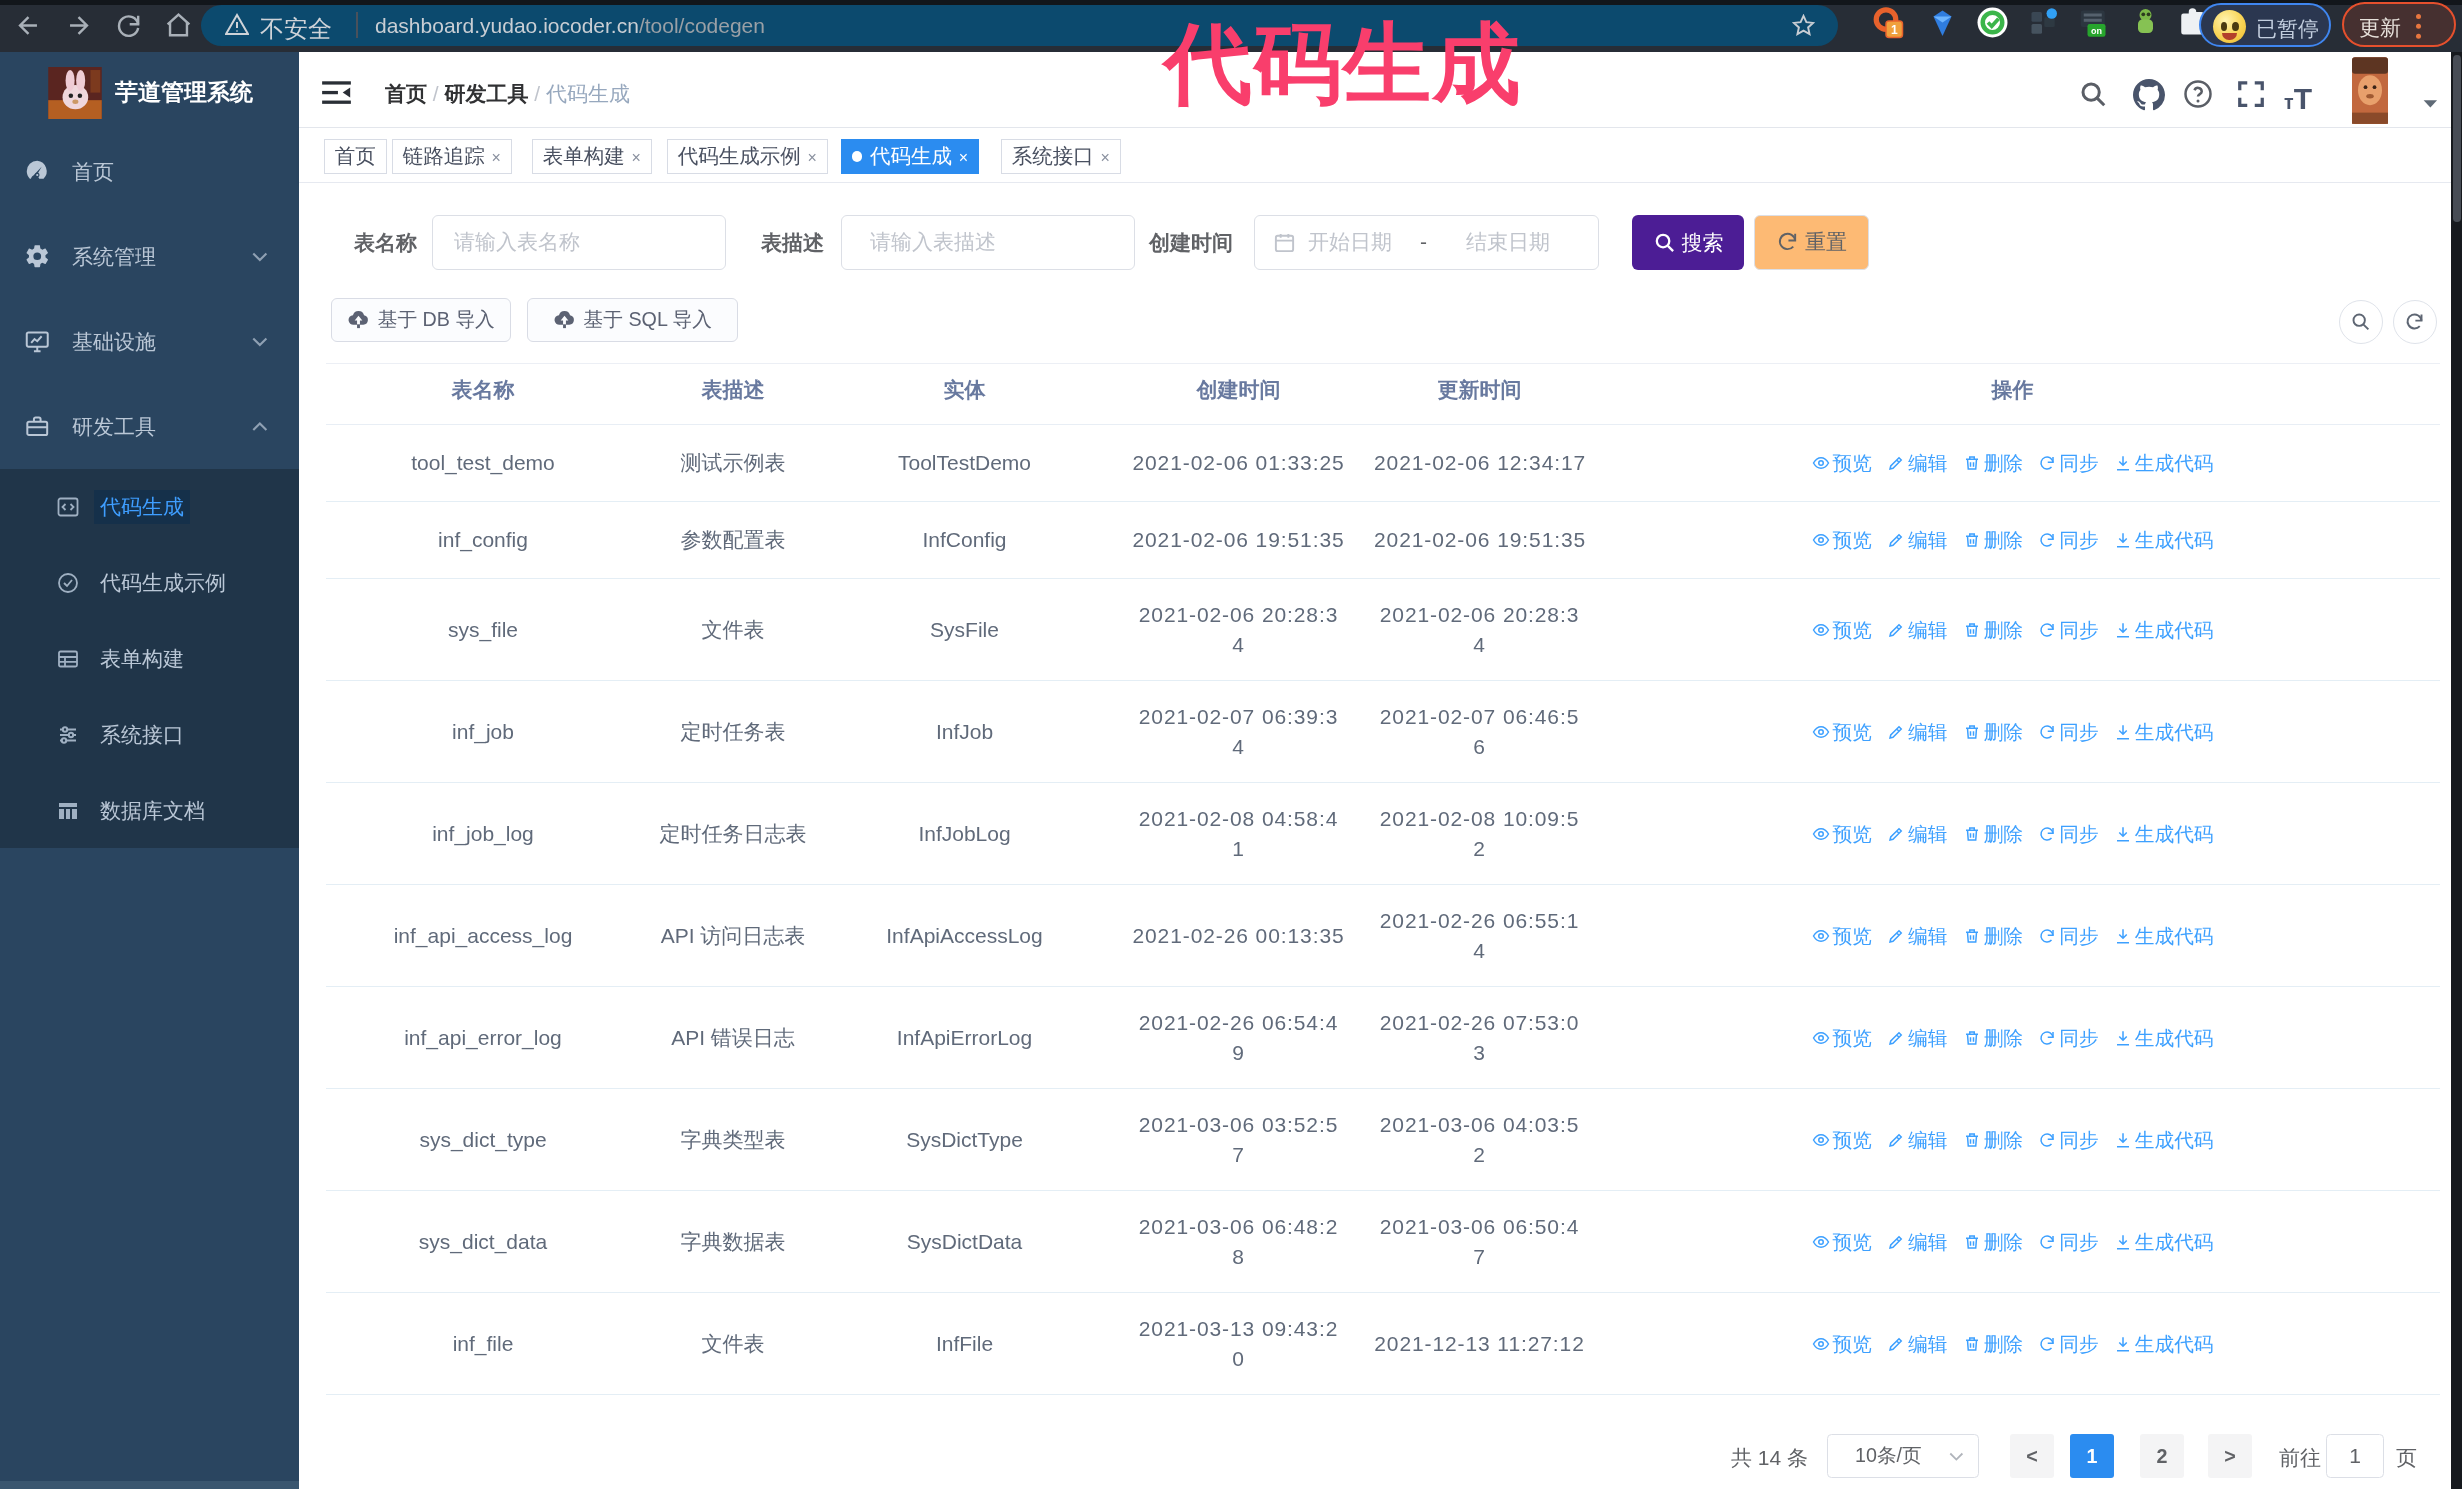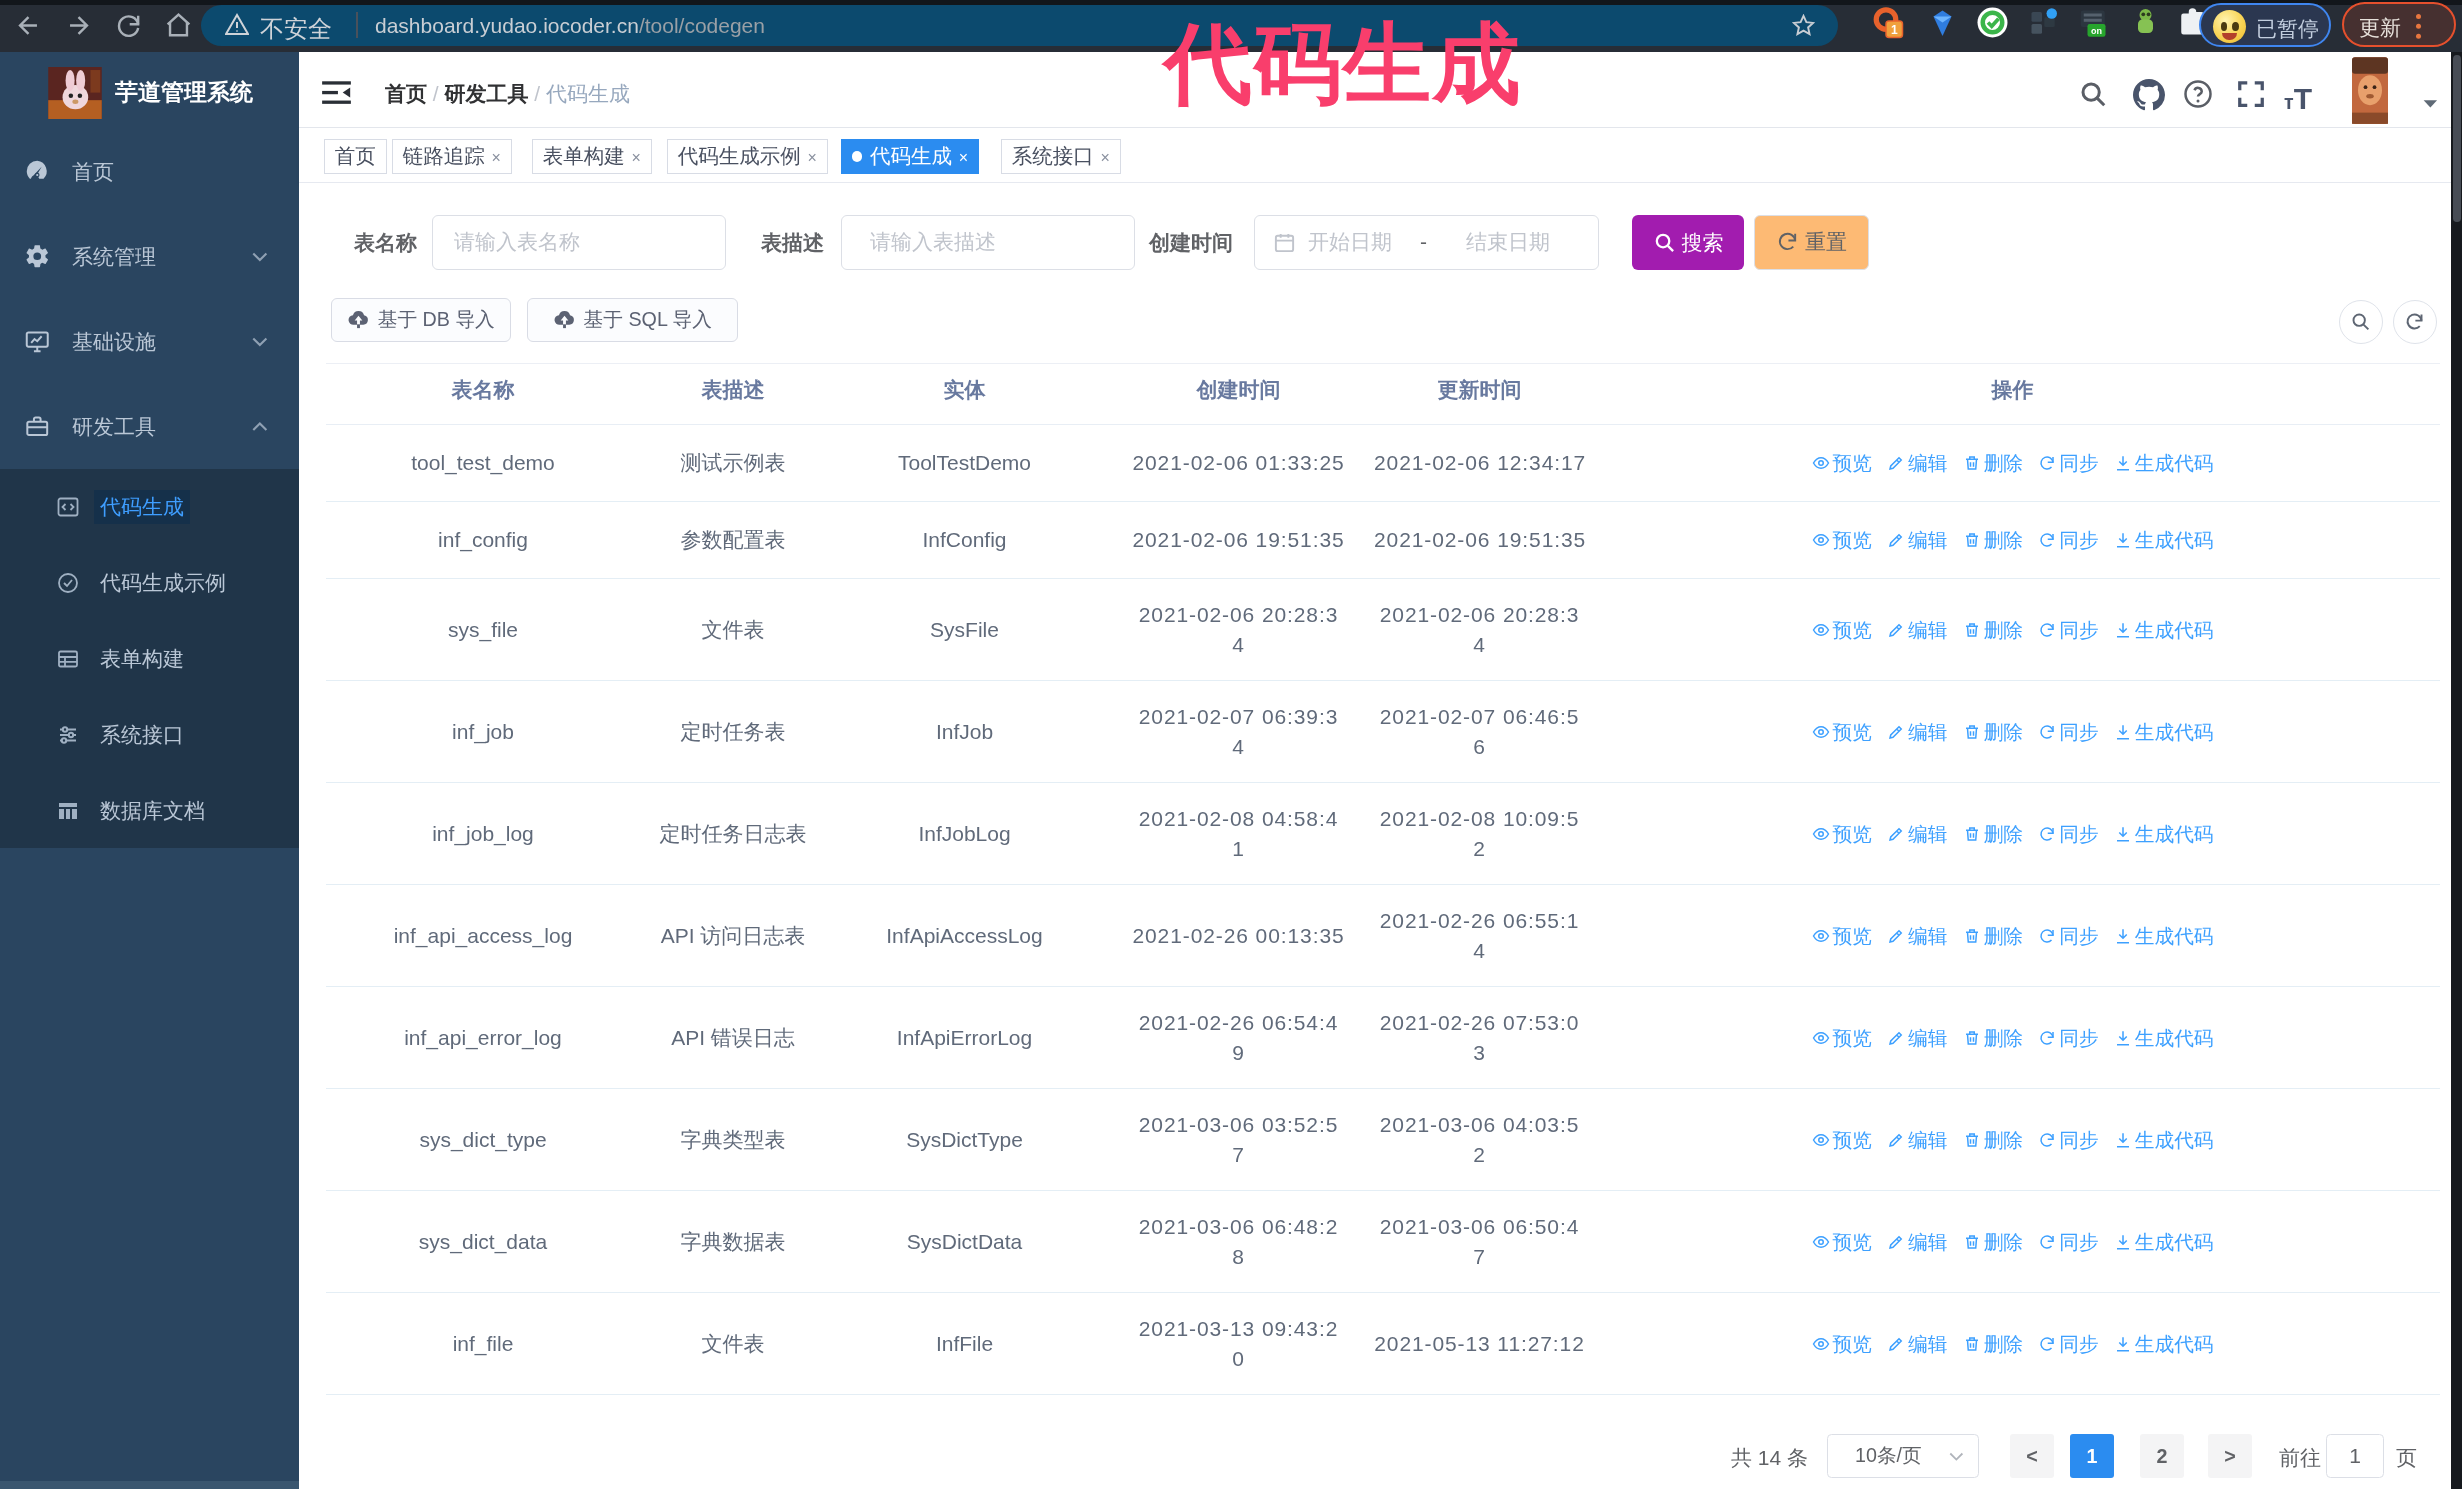--- a/index.html
+++ b/index.html
@@ -304,21 +304,21 @@
       <div class="flabel" style="left:850px;">创建时间</div>
       <div class="finput" style="left:955px;width:345px;">
         <svg style="position:absolute;left:18px;top:15px" width="23" height="23" viewBox="0 0 24 24" fill="none" stroke="#c0c4cc" stroke-width="2">
             <rect x="3" y="5" width="18" height="16" rx="2"></rect>
             <path d="M3 10h18M8 3v4M16 3v4"></path>
           </svg>
         <span style="position:absolute;left:53px;">开始日期</span>
         <span style="position:absolute;left:165px;color:#606266;">-</span>
         <span style="position:absolute;left:211px;">结束日期</span>
       </div>
-      <div class="btn" style="left:1333px;top:32px;width:112px;height:55px;background:#a21caf;color:#fff;line-height:55px;">
+      <div class="btn" style="left:1333px;top:32px;width:112px;height:55px;background:#4c1d95;color:#fff;line-height:55px;">
         <svg style="vertical-align:-3.8px;margin-right:6px;" width="23" height="23" viewBox="0 0 24 24" fill="none" stroke="#fff" stroke-width="2.4">
             <circle cx="10.5" cy="10.5" r="6.5"></circle>
             <path d="M15.5 15.5L21 21"></path>
           </svg>搜索</div>
       <div class="btn" style="left:1455px;top:32px;width:115px;height:55px;background:#fdba74;border:1.5px solid #dcdfe6;color:#606266;line-height:52px;">
         <svg style="vertical-align:-3.8px;margin-right:6px;" width="23" height="23" viewBox="0 0 24 24" fill="none" stroke="#606266" stroke-width="2">
             <path d="M20 11a8 8 0 1 0-2 6.3"></path>
             <path d="M20 4v7h-7"></path>
           </svg>重置</div>
 
@@ -542,21 +542,21 @@
                     <path d="M20 4v7h-7"></path>
                   </svg>同步</span><span class="op"><svg width="18" height="18" viewBox="0 0 24 24" fill="none" stroke="#3da0ff" stroke-width="2">
                     <path d="M12 3v12M7 10l5 5 5-5M4 21h16"></path>
                   </svg>生成代码</span></td>
             </tr>
         <tr style="height:102px">
               <td>inf_file</td>
               <td>文件表</td>
               <td>InfFile</td>
               <td>2021-03-13 09:43:2<br>0</td>
-              <td>2021-05-13 11:27:12</td>
+              <td>2021-12-13 11:27:12</td>
               <td class="ops"><span class="op"><svg width="18" height="18" viewBox="0 0 24 24" fill="none" stroke="#3da0ff" stroke-width="2">
                     <path d="M2 12s4-7 10-7 10 7 10 7-4 7-10 7-10-7-10-7z"></path>
                     <circle cx="12" cy="12" r="3"></circle>
                   </svg>预览</span><span class="op"><svg width="18" height="18" viewBox="0 0 24 24" fill="none" stroke="#3da0ff" stroke-width="2">
                     <path d="M4 20l1-4L16 5l3 3L8 19l-4 1zM13 8l3 3"></path>
                   </svg>编辑</span><span class="op"><svg width="18" height="18" viewBox="0 0 24 24" fill="none" stroke="#3da0ff" stroke-width="2">
                     <path d="M4 7h16M9 7V4h6v3M6 7l1 13h10l1-13M10 11v6M14 11v6"></path>
                   </svg>删除</span><span class="op"><svg width="18" height="18" viewBox="0 0 24 24" fill="none" stroke="#3da0ff" stroke-width="2">
                     <path d="M20 11a8 8 0 1 0-2 6.3"></path>
                     <path d="M20 4v7h-7"></path>

